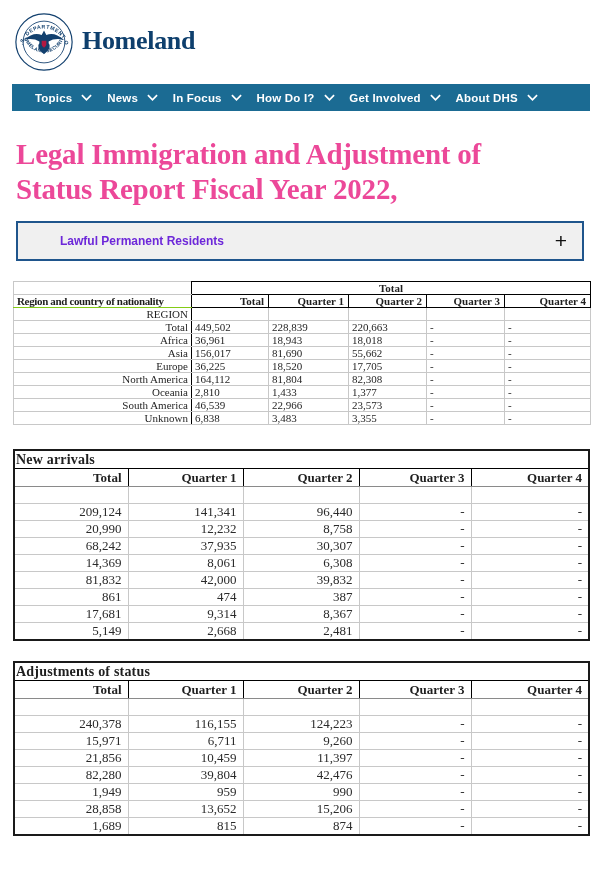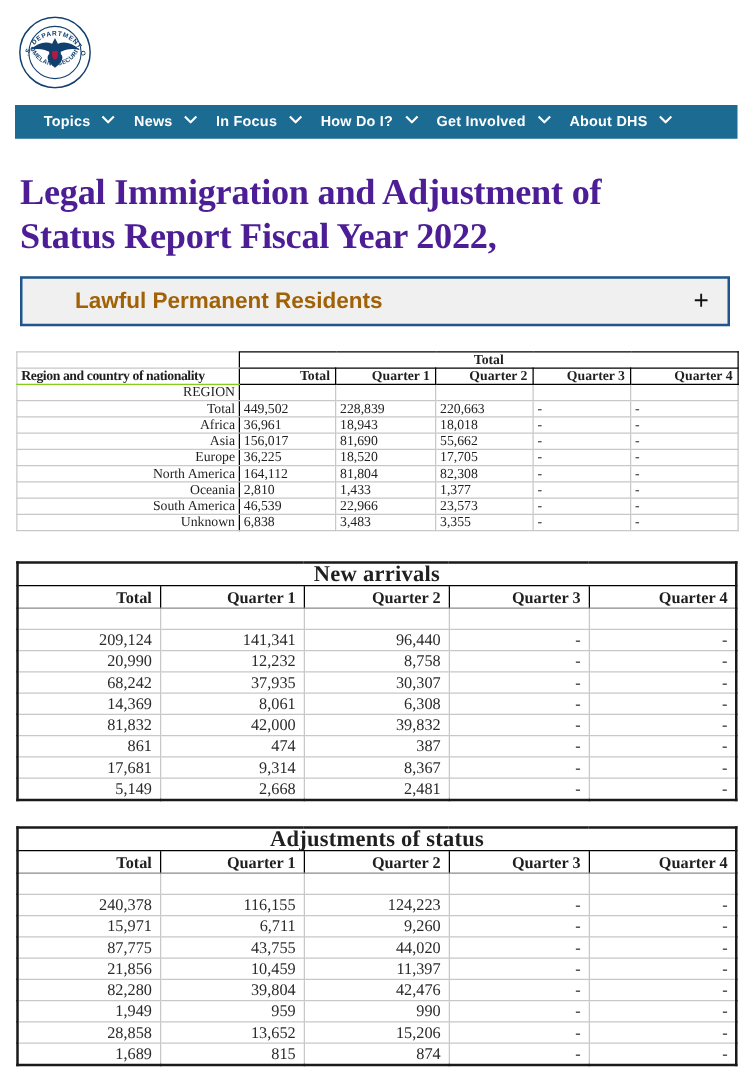--- a/index.html
+++ b/index.html
@@ -17,38 +17,38 @@
     font-family:"Liberation Serif", serif; font-weight:bold;
     color:#0e3f6d; font-size:26px; line-height:0.95; letter-spacing:-0.3px;
   }
 
   
   .nav {
     margin:10px 10px 0 12px; height:27px; background:#1b6b93;
     display:flex; align-items:center; justify-content:space-between;
     padding:0 52px 0 23px;
   }
-  .nav-item { display:flex; gap:9px; cursor:pointer; }
+  .nav-item { display:flex; align-items:center; gap:9px; cursor:pointer; }
   .nav-item span { color:#fff; font-size:11.5px; font-weight:bold; letter-spacing:0.2px; }
   .chev { width:11px; height:7px; }
 
   
   .page-title {
     margin:26px 16px 0 16px;
     font-family:"Liberation Serif", serif; font-weight:bold;
-    font-size:29px; line-height:1.2; color:#4c1d95; letter-spacing:-0.2px;
+    font-size:29px; line-height:1.2; color:#ec4899; letter-spacing:-0.2px;
   }
 
   
   .accordion {
     margin:14px 16px 0 16px; height:40px; background:#f0f0f0;
     border:2px solid #1f558c; display:flex; align-items:center;
     justify-content:space-between; padding:0 15px; cursor:pointer;
   }
-  .accordion-label { font-size:18px; font-weight:bold; color:#a16207;padding-left:27px; }
+  .accordion-label { font-size:12px; font-weight:bold; color:#6d28d9;padding-left:27px; }
   .accordion-plus { font-size:21px; font-weight:400; color:#111; line-height:1; }
 
   
   table { border-collapse:collapse; table-layout:fixed;font-family:Liberation Serif, serif; }
   td { overflow:hidden; white-space:nowrap; }
 
   
   .tbl-region {
     margin:20px 0 0 13px; width:577px; font-size:11px;
     border:1px solid #000;
@@ -67,22 +67,22 @@
   }
   .tbl-region .lbl { text-align:right; }
   .tbl-region .ind { padding-left:15px; }
   .tbl-region .num { text-align:left; padding-right:4px; }
 
   
   .tbl-q { width:575px; margin:0 0 0 13px; font-size:13px; border:2px solid #1a1a1a; }
   .tbl-arrivals { margin-top:24px; }
   .tbl-adjust { margin-top:20px;border-radius:27px; }
   .tbl-q .title-cell {
-    text-align:center; font-weight:bold; height:16px; line-height:15px;
-    border-bottom:1px solid #000; font-size:18px; letter-spacing:0.2px;
+    text-align:left; font-weight:bold; height:16px; line-height:15px;
+    border-bottom:1px solid #000; font-size:14px; letter-spacing:0.2px;
   }
   .tbl-q .colhdr {
     font-weight:bold; text-align:right; height:18px; line-height:17px;
     padding:0 6px; border-right:1px solid #000; border-bottom:1px solid #8a8a8a;
   }
   .tbl-q .colhdr:last-child { border-right:none; }
   .tbl-q .num {
     text-align:right; height:17px; line-height:16px; padding:0 6px;
     border:1px solid #c8c8c8; color:#2a2a2a;
   }
@@ -102,20 +102,21 @@
       <text font-size="9" font-weight="bold" fill="#12406e" letter-spacing="1" font-family="Liberation Sans, sans-serif">
         <textPath href="#sealTop" startOffset="50%" text-anchor="middle">U.S. DEPARTMENT OF</textPath>
       </text>
       <text font-size="8.5" font-weight="bold" fill="#12406e" letter-spacing="0.5" font-family="Liberation Sans, sans-serif">
         <textPath href="#sealBot" startOffset="50%" text-anchor="middle">HOMELAND SECURITY</textPath>
       </text>
       <path d="M16 46 Q32 32 46 38 L50 30 L54 38 Q68 32 84 46 Q68 43 58 49 L58 52 Q65 59 50 71 Q35 59 42 52 L42 49 Q32 43 16 46 Z" fill="#12406e"></path>
       <path d="M46 48 h8 v6 q0 4 -4 6 q-4 -2 -4 -6 Z" fill="#b31942"></path>
     </svg>
     <div class="wordmark">
+      <div>Homeland</div>
     </div>
   </div>
 </header>
 
 <nav class="nav">
   <div class="nav-item">
     <span>Topics</span>
     <svg class="chev" viewBox="0 0 12 7">
         <path d="M1 1l5 5 5-5" fill="none" stroke="#fff" stroke-width="1.9"></path>
       </svg>
@@ -384,27 +385,20 @@
         <td class="num">-</td>
       </tr>
       <tr>
         <td class="num">15,971</td>
         <td class="num">6,711</td>
         <td class="num">9,260</td>
         <td class="num">-</td>
         <td class="num">-</td>
       </tr>
       <tr>
-        <td class="num">87,775</td>
-        <td class="num">43,755</td>
-        <td class="num">44,020</td>
-        <td class="num">-</td>
-        <td class="num">-</td>
-      </tr>
-      <tr>
         <td class="num">21,856</td>
         <td class="num">10,459</td>
         <td class="num">11,397</td>
         <td class="num">-</td>
         <td class="num">-</td>
       </tr>
       <tr>
         <td class="num">82,280</td>
         <td class="num">39,804</td>
         <td class="num">42,476</td>

